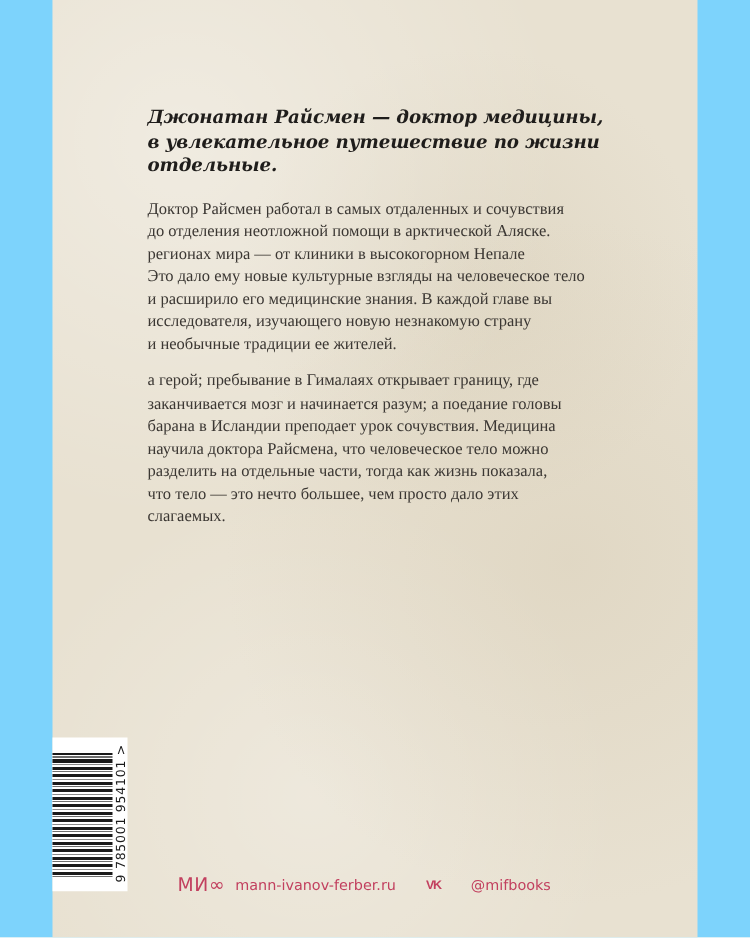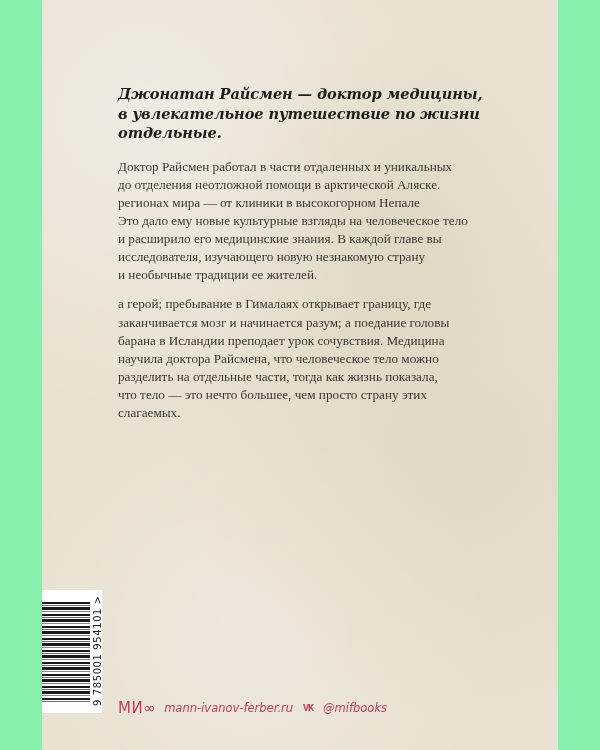--- a/index.html
+++ b/index.html
@@ -6,21 +6,21 @@
     html, body {
       width: 600px;
       height: 750px;
       background: #ffffff;
       overflow: hidden;
     }
     .page {
       position: relative;
       width: 600px;
       height: 750px;
-      background: #86efac;
+      background: #7dd3fc;
     }
     .paper {
       position: absolute;
       left: 42px;
       top: 0;
       width: 516px;
       height: 750px;
       background-color: #e8e1d1;
       background-image:
         radial-gradient(circle at 20% 15%, rgba(255,255,255,0.35) 0, rgba(255,255,255,0) 40%),
@@ -98,65 +98,65 @@
       align-items: center;
       gap: 8px;
       color: #c2405f;
       font-family: "DejaVu Sans", "Liberation Sans", sans-serif;
     }
     .logo {
       font-size: 15px;
       letter-spacing: 0.5px;
       font-weight: normal;
       color: #c2405f;
+      margin-left: 24px;
     }
     .site, .handle {
       font-size: 11.5px;
       color: #c2405f;
-      font-style: italic;
     }
     .vk-icon {
-      font-family: Liberation Mono, monospace;
+      font-family: Liberation Sans, sans-serif;
       font-weight: bold;
       font-size: 10px;
       letter-spacing: -1px;
       color: #c2405f;
-      margin: 0 2px;
+      margin: 0 16px;
     }
   </style>
 </head>
 <body>
 
 <div class="page">
   <div class="paper"></div>
 
   <div class="content">
     <div class="lead">
       <span>Джонатан Райсмен — доктор медицины,</span>
       <span>в увлекательное путешествие по жизни</span>
       <span>отдельные.</span>
     </div>
 
     <div class="para">
-      <span>Доктор Райсмен работал в части отдаленных и уникальных</span>
+      <span>Доктор Райсмен работал в самых отдаленных и сочувствия</span>
       <span>до отделения неотложной помощи в арктической Аляске.</span>
       <span>регионах мира — от клиники в высокогорном Непале</span>
       <span>Это дало ему новые культурные взгляды на человеческое тело</span>
       <span>и расширило его медицинские знания. В каждой главе вы</span>
       <span>исследователя, изучающего новую незнакомую страну</span>
       <span>и необычные традиции ее жителей.</span>
     </div>
 
     <div class="para">
       <span>а герой; пребывание в Гималаях открывает границу, где</span>
       <span>заканчивается мозг и начинается разум; а поедание головы</span>
       <span>барана в Исландии преподает урок сочувствия. Медицина</span>
       <span>научила доктора Райсмена, что человеческое тело можно</span>
       <span>разделить на отдельные части, тогда как жизнь показала,</span>
-      <span>что тело — это нечто большее, чем просто страну этих</span>
+      <span>что тело — это нечто большее, чем просто дало этих</span>
       <span>слагаемых.</span>
     </div>
 
   </div>
 
   <div class="barcode-box">
     <div class="bars"></div>
     <div class="barcode-digits">9 785001 954101 &gt;</div>
   </div>
 

